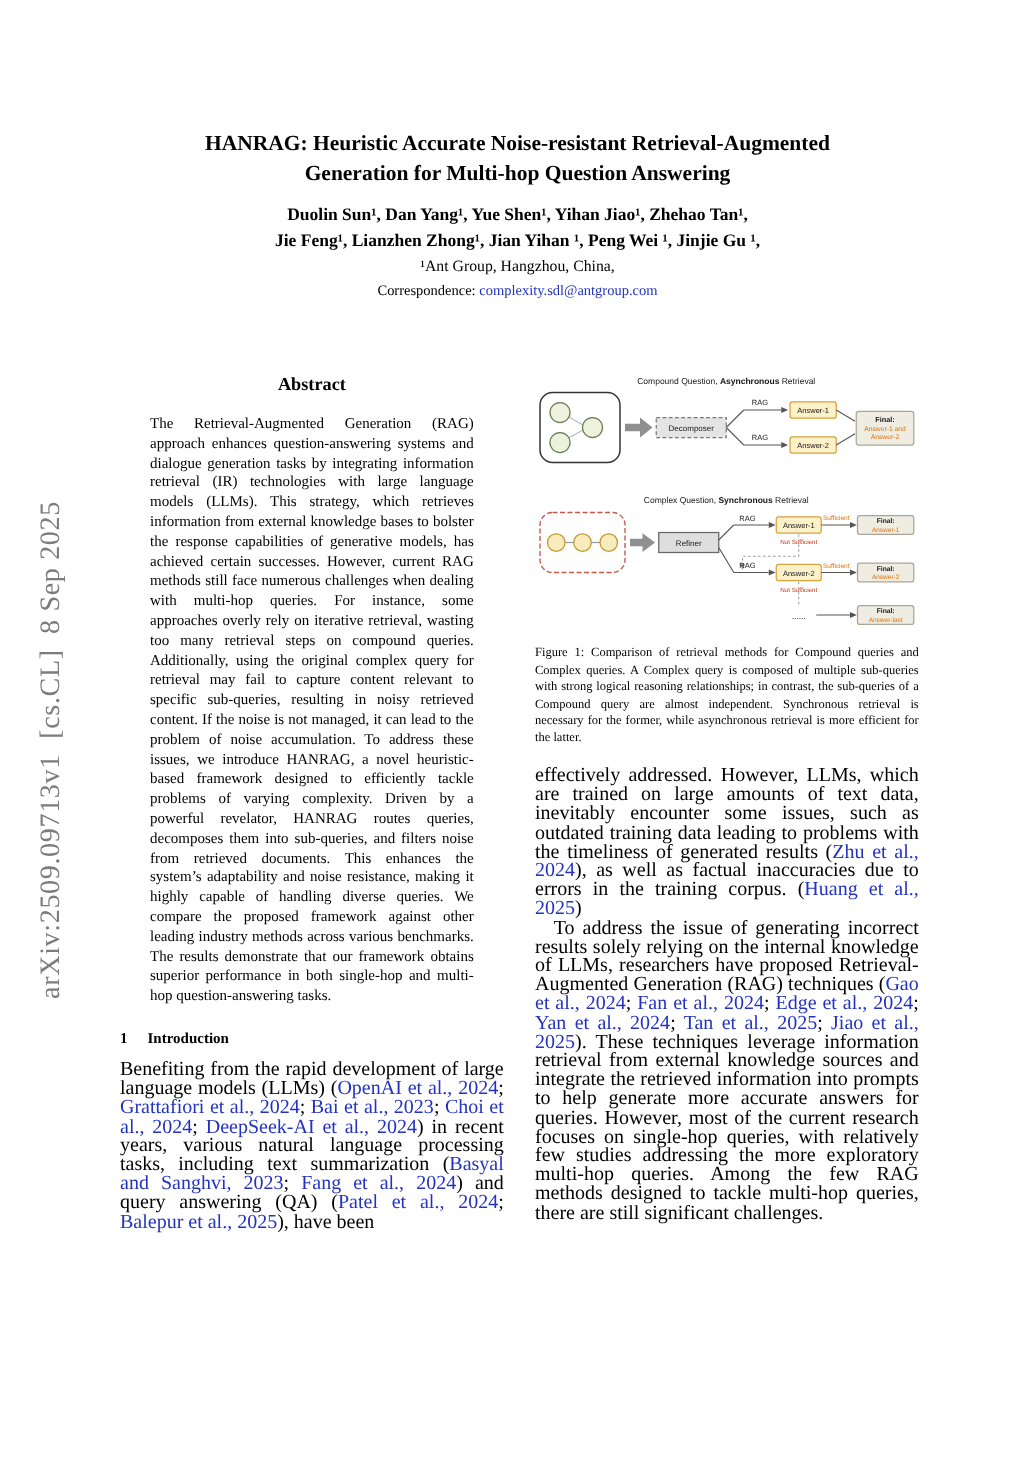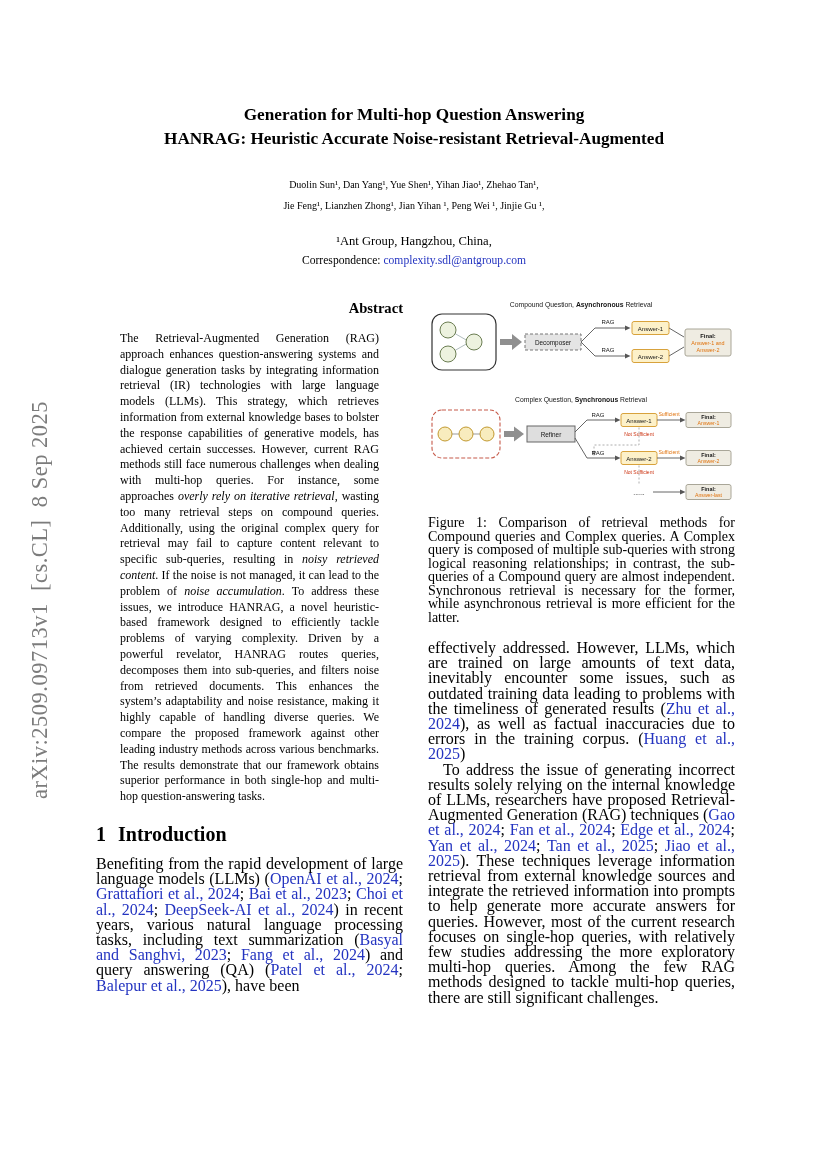--- a/index.html
+++ b/index.html
@@ -4,60 +4,60 @@
 <style>
   *{box-sizing:border-box}
   html,body{margin:0;padding:0;background:#ffffff}
   .page{position:relative;width:827px;height:1170px;background:#fff;font-family:"Liberation Serif",serif;color:#000;overflow:hidden}
 
   .arxiv-watermark{position:absolute;left:40px;top:600px;transform:translate(-50%,-50%) rotate(-90deg);
     white-space:pre;font-size:22.5px;color:#7c7c7c;letter-spacing:.5px}
 
   .header-block{position:absolute;left:94px;top:103px;width:640px;text-align:center}
   .title{font-size:17.2px;font-weight:bold;line-height:23.5px}
-  .authors{margin-top:24px;font-size:10px;font-weight:normal;line-height:21px}
-  .affiliation{margin-top:18px;font-size:12.6px}
+  .authors{margin-top:12px;font-size:14px;font-weight:bold;line-height:21px}
+  .affiliation{margin-top:2px;font-size:12.6px}
   .correspondence{margin-top:5px;font-size:11.6px}
 
   .col{position:absolute;top:298px;width:307px}
   .col-left{left:96px}
   .col-right{left:428px}
 
-  .abstract-heading{margin:2px 0 14px;font-size:14.6px;text-align:right;font-weight:bold}
+  .abstract-heading{margin:2px 0 14px;font-size:14.6px;text-align:center;font-weight:bold}
   .abstract-body{margin:0;padding:0 24px;font-size:12px;line-height:15.8px;text-align:justify}
-  .section-heading{margin:18px 0 10px;font-size:20px;font-weight:bold}
+  .section-heading{margin:18px 0 10px;font-size:12px;font-weight:bold}
   .sec-num{display:inline-block;min-width:22px}
   .body-par{margin:0;font-size:16px;line-height:15.2px;text-align:justify}
   .indent{text-indent:15px}
 
-  .seg-i{font-style:italic}
+  .seg-i{}
   .seg-b{font-weight:normal}
   .seg-link{color:#2333c0;cursor:pointer}
 
   figure{margin:0 0 16px;padding:0}
-  .caption{margin-top:8px;font-size:14px;line-height:13.5px;text-align:justify}
+  .caption{margin-top:8px;font-size:10px;line-height:13.5px;text-align:justify}
   svg{display:block}
   svg text{font-family:"Liberation Sans",sans-serif;fill:#161616}
   .fs68{font-size:6.8px}.fs64{font-size:6.4px}.fs60{font-size:6px}.fs58{font-size:5.8px}
   .fs54{font-size:5.4px}.fs52{font-size:5.2px}.fs50{font-size:5px}
   .fw-b{font-weight:bold}
   .acc{fill:#e0720c}
   .warn{fill:#cc3311}
 </style>
 </head>
 <body>
 
 <div class="page">
 
   <div class="arxiv-watermark">arXiv:2509.09713v1  [cs.CL]  8 Sep 2025</div>
 
   <div class="header-block">
     <div class="title">
+      <div>HANRAG: Heuristic Accurate Noise-resistant Retrieval-Augmented</div>
       <div>Generation for Multi-hop Question Answering</div>
-      <div>HANRAG: Heuristic Accurate Noise-resistant Retrieval-Augmented</div>
     </div>
     <div class="authors">
       <div>Duolin Sun¹, Dan Yang¹, Yue Shen¹, Yihan Jiao¹, Zhehao Tan¹,</div>
       <div>Jie Feng¹, Lianzhen Zhong¹, Jian Yihan ¹, Peng Wei ¹, Jinjie Gu ¹,</div>
     </div>
     <div class="affiliation">¹Ant Group, Hangzhou, China,</div>
     <div class="correspondence"><span class="seg-b">Correspondence: </span><span class="seg-link">complexity.sdl@antgroup.com</span></div>
   </div>
 
   <section class="col col-left">

